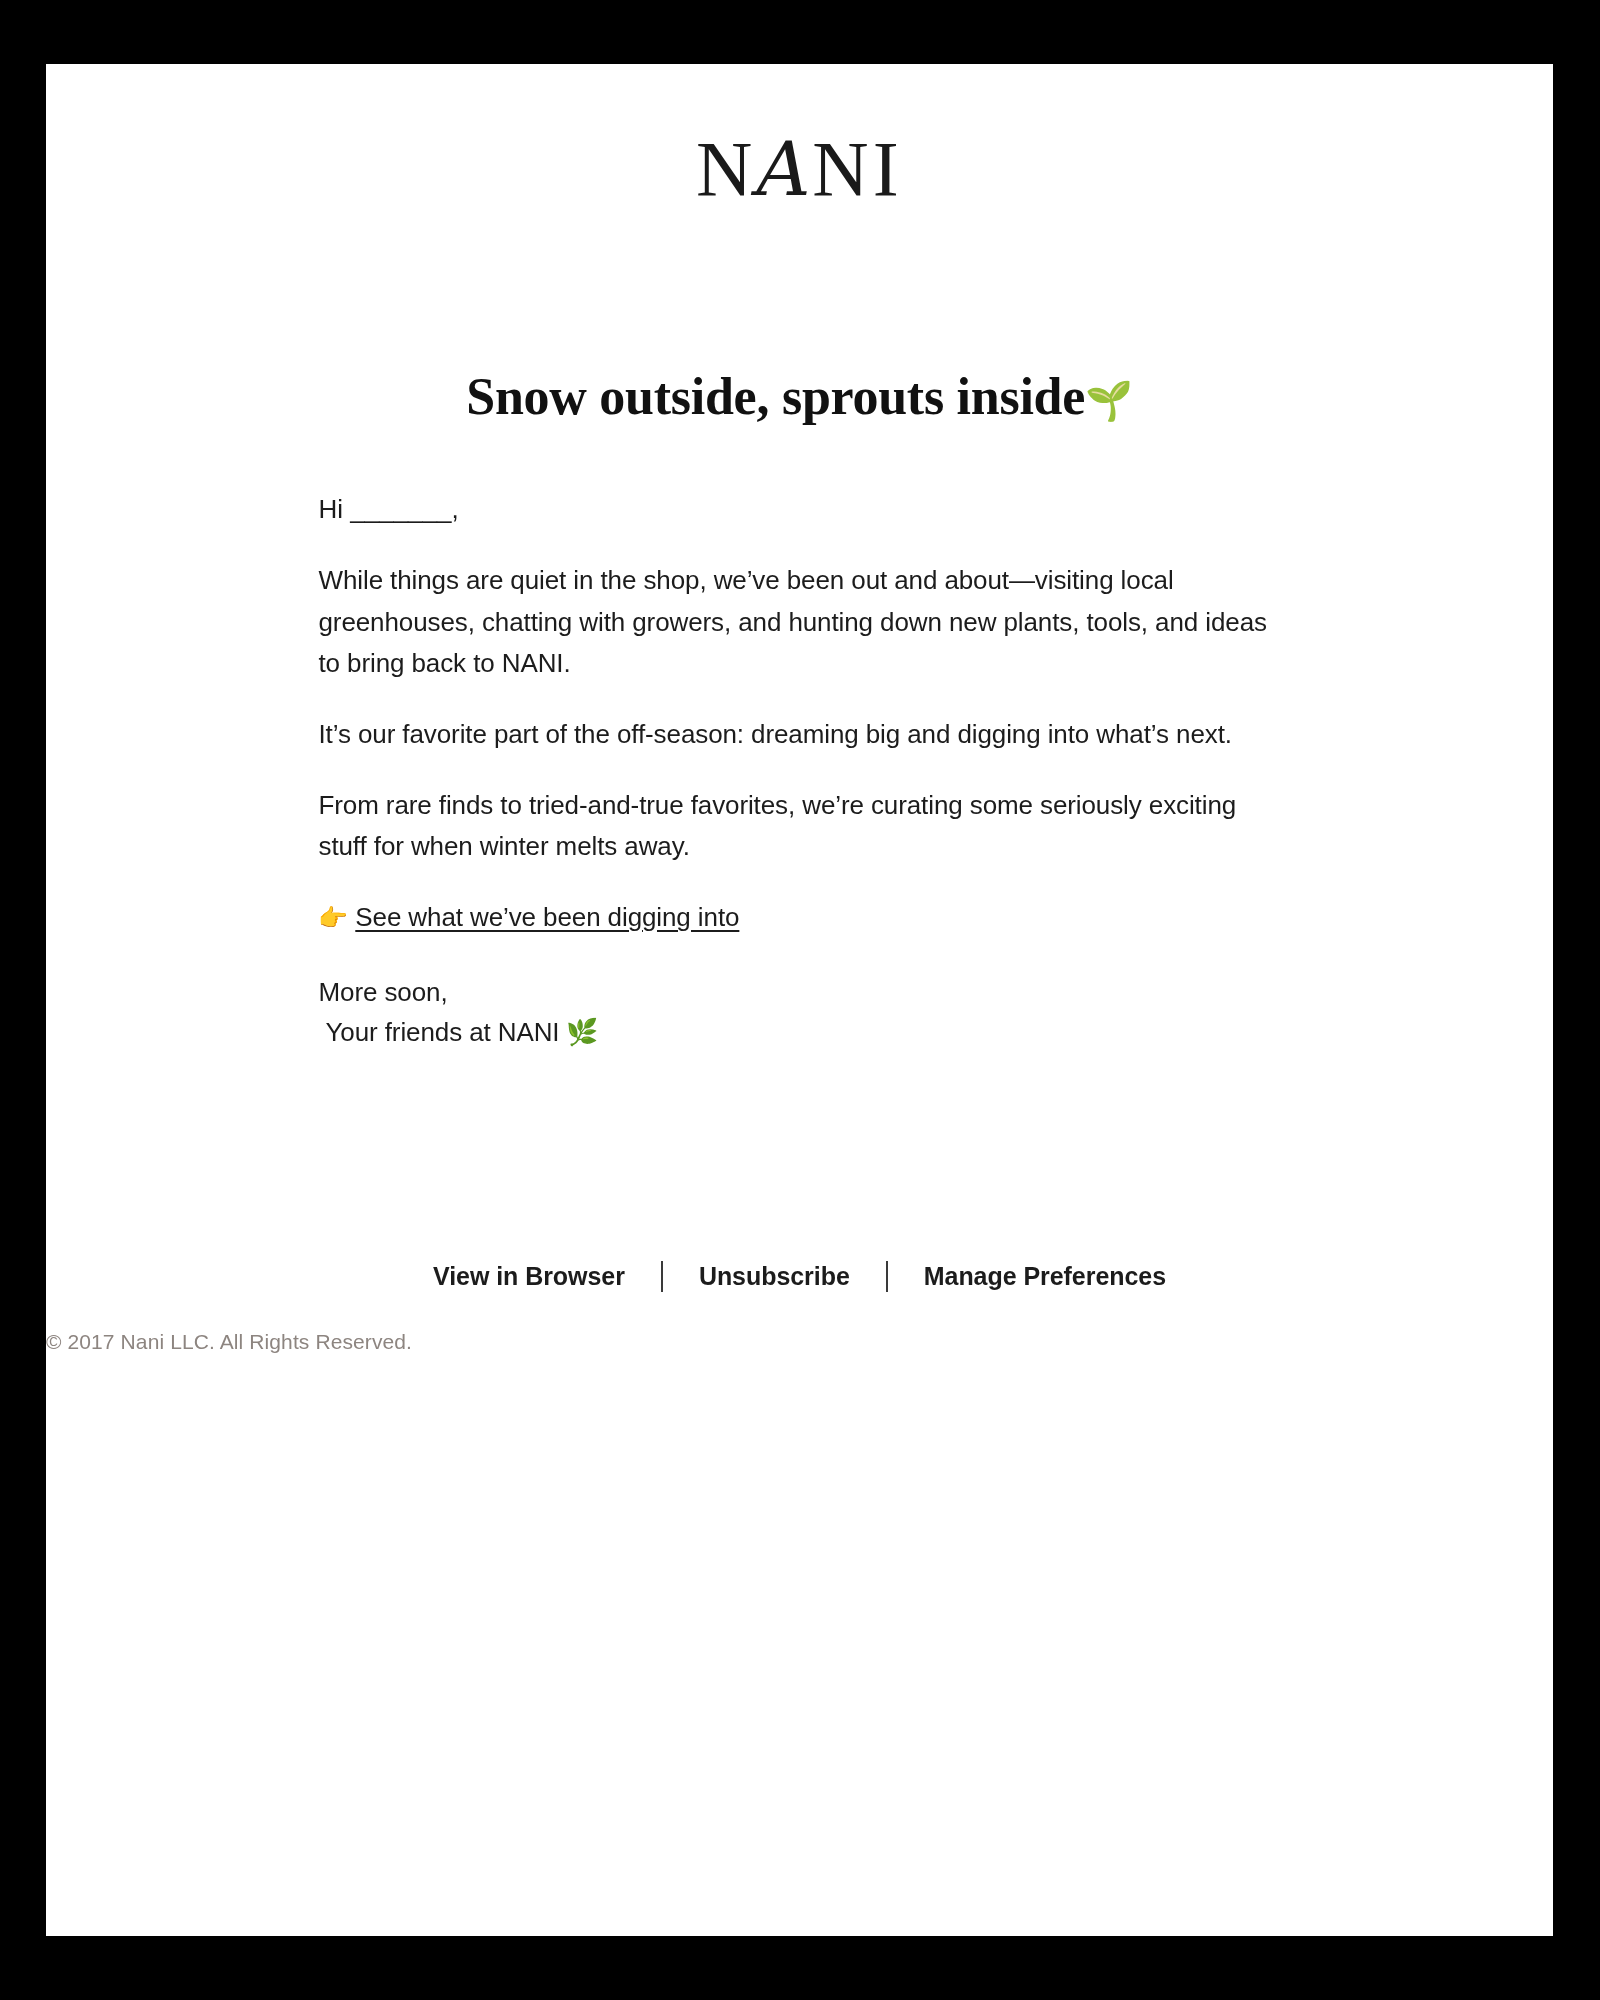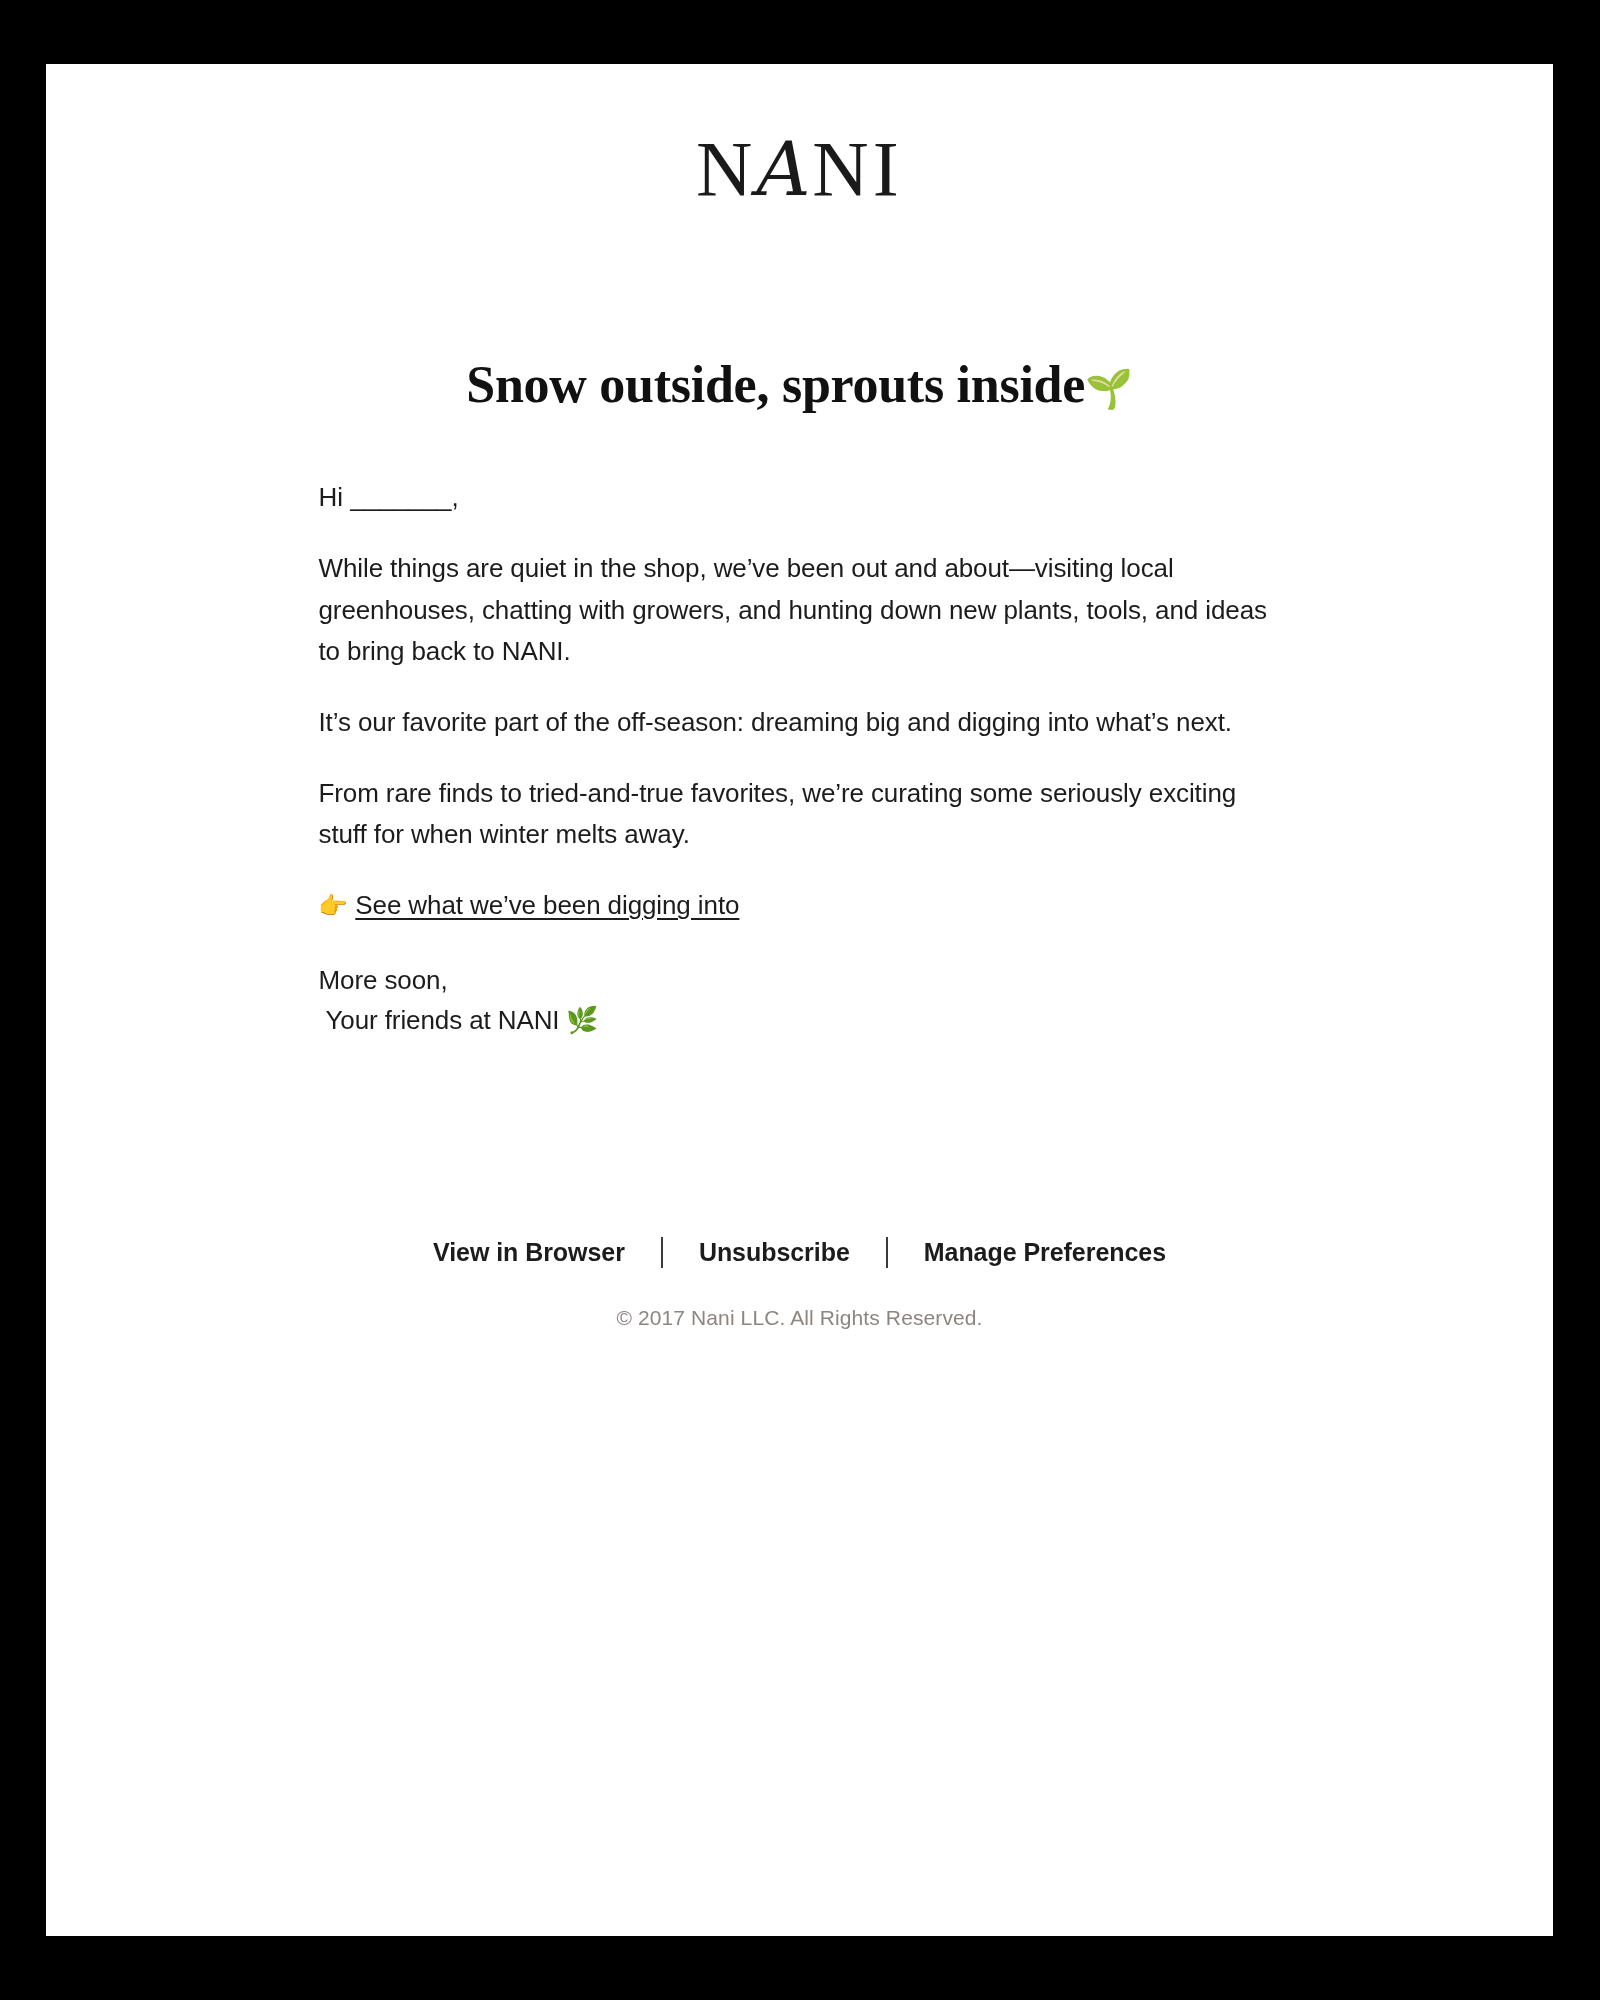--- a/index.html
+++ b/index.html
@@ -41,21 +41,21 @@
   .logo-wordmark .alt-a {
     font-family: "DejaVu Serif", serif;
     font-style: italic;
     font-size: 0.96em;
     letter-spacing: 0.02em;
   }
 
   
   .card {
     position: relative;
-    margin: 0 auto;
+    margin: 12px auto;
     width: 1170px;
     background: #FFFFFF;
     padding: 62px 104px 84px 104px;
   }
 
   .headline {
     font-family: "Liberation Serif", serif;
     font-size: 52px;
     font-weight: 700;
     color: #111111;
@@ -88,21 +88,20 @@
     cursor: pointer;
   }
 
   .signoff { line-height: 1.55; }
   .signoff .indent { display: inline-block; width: 7px; }
 
   
   .footer {
     padding-top: 112px;
     padding-bottom: 60px;
-    text-align: center;
   }
   .footer-links {
     display: flex;
     justify-content: center;
     align-items: center;
     gap: 0;
     margin-bottom: 38px;
   }
   .footer-link {
     font-size: 25px;

